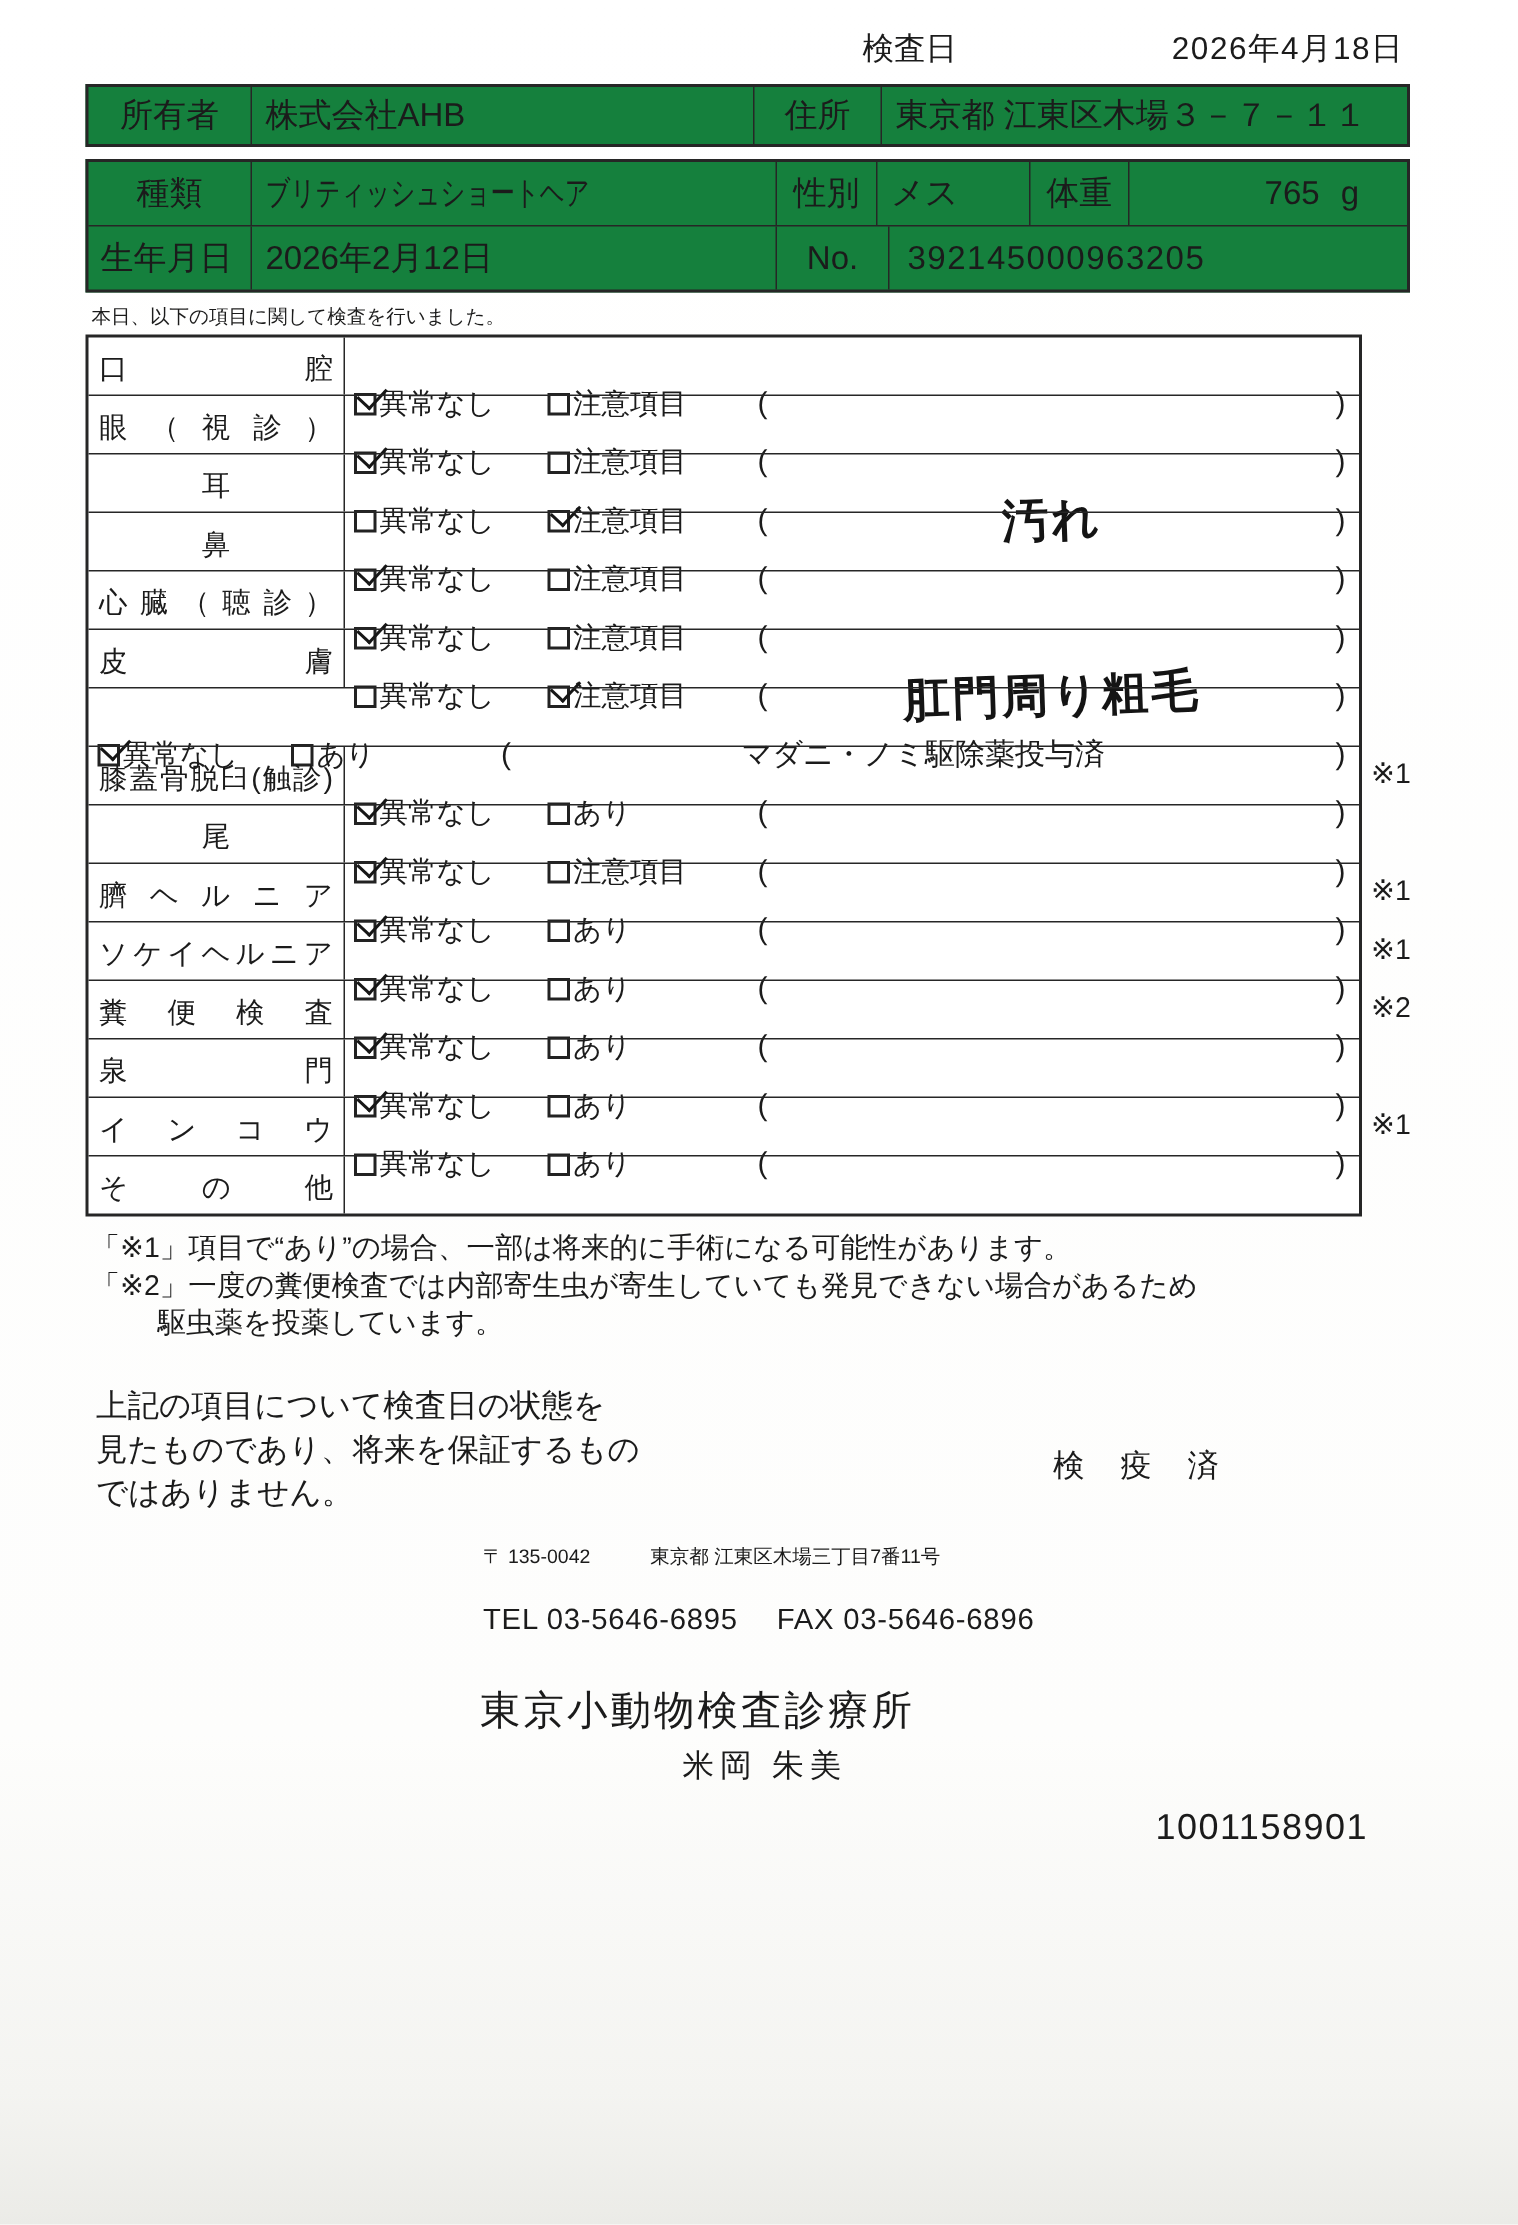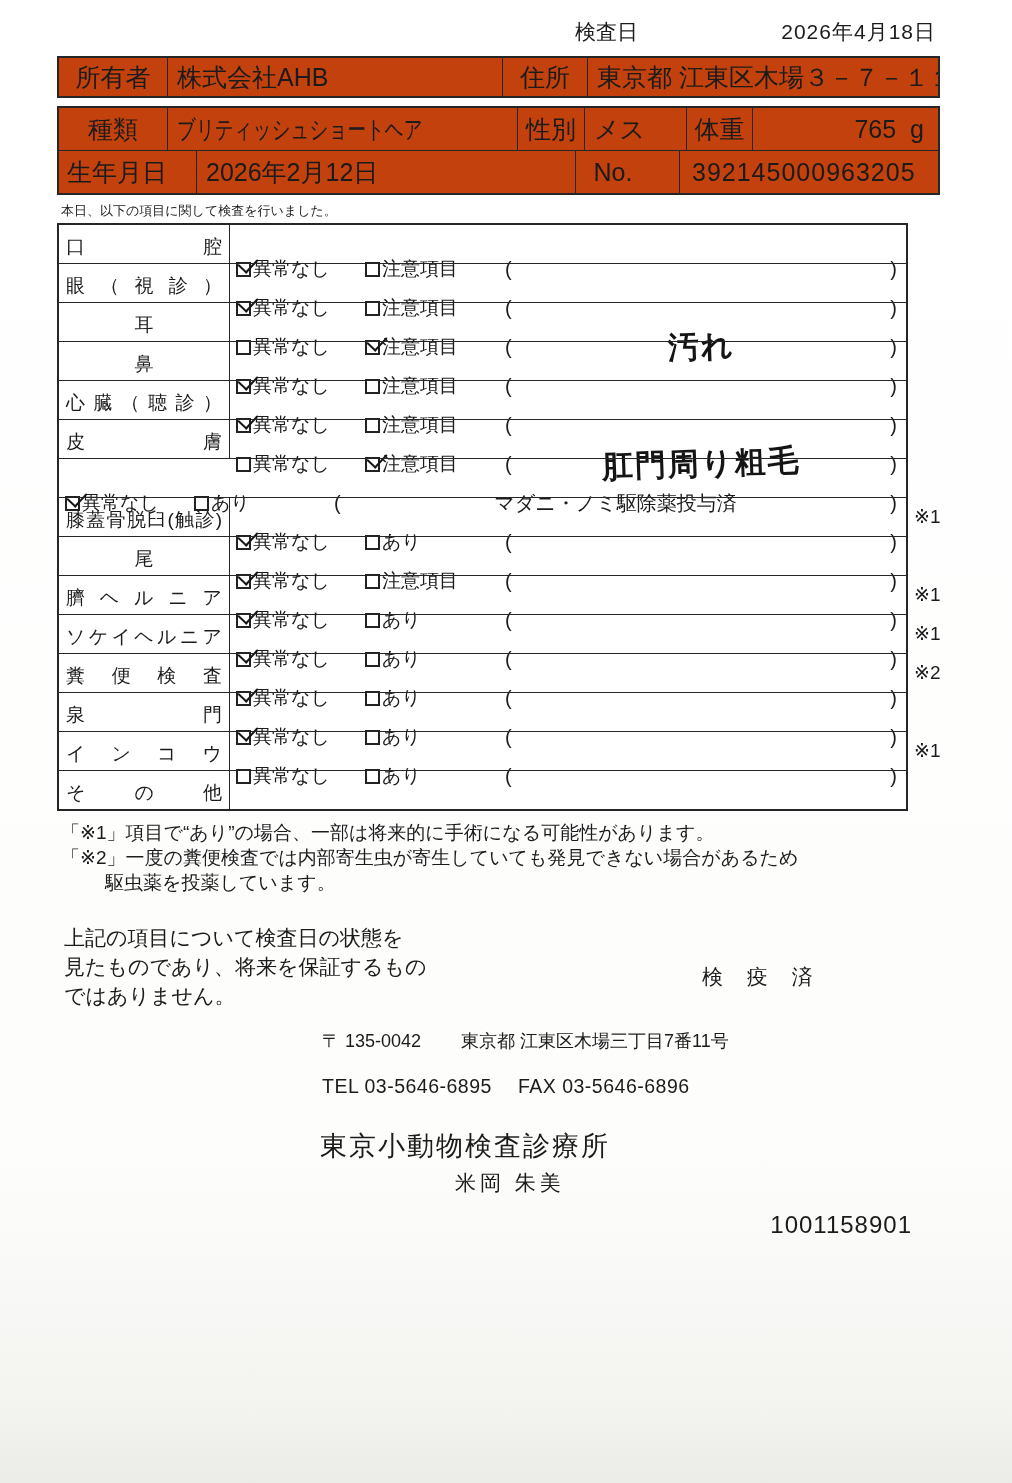--- a/index.html
+++ b/index.html
@@ -12,38 +12,38 @@
   }
   .sheet{position:relative;width:1012px;height:1483px;}
 
   
   .title{padding-top:90px;text-align:center;font-size:31px;font-weight:600;letter-spacing:3px;}
   .date-row{position:relative;width:883px;margin:18px 0 0 57px;height:30px;font-size:21px;}
   .date-label{position:absolute;left:518px;top:0;}
   .date-value{position:absolute;right:4px;top:0;letter-spacing:1px;}
 
   
-  .htable{margin:8px 0 0 57px;width:883px;border:2px solid #262626;box-sizing:border-box;font-size:25px;background:#c2410c;}
+  .htable{margin:8px 0 0 57px;width:883px;border:2px solid #262626;box-sizing:border-box;font-size:22px;background:#15803d;}
   .hrow{display:flex;align-items:center;height:38px;}
   .pet-table .hrow{height:42px;}
-  .pet-table .hrow + .hrow{border-top:1.5px solid #262626;gap:29px;}
+  .pet-table .hrow + .hrow{border-top:1.5px solid #262626;}
   .hcell{box-sizing:border-box;height:100%;display:flex;align-items:center;overflow:hidden;white-space:nowrap;}
   .hcell + .hcell{border-left:1.5px solid #262626;}
   .hlabel{justify-content:center;font-weight:500;}
   .hvalue{padding-left:9px;}
   .w-owner-label{width:108px;}
   .w-owner-name{width:335px;}
   .w-owner-addr-label{width:85px;}
   .w-owner-addr{flex:1;text-align:center;}
   .w-breed-label{width:108px;}
   .w-breed{width:350px;}
   .w-sex-label{width:67px;}
   .w-sex{width:102px;}
   .w-weight-label{width:66px;}
-  .w-weight{flex:1;justify-content:flex-end;padding-right:14px;gap:14px;}
+  .w-weight{flex:1;justify-content:flex-end;padding-right:32px;gap:14px;}
   .w-birth-label{width:108px;justify-content:space-between;padding:0 8px;}
   .w-birth{width:350px;}
   .w-no-label{width:75px;justify-content:center;}
   .w-no{flex:1;padding-left:12px;letter-spacing:1px;}
   .condensed{display:inline-block;transform:scaleX(0.74);transform-origin:left center;letter-spacing:0;}
 
   
   .intro{margin:7px 0 0 61px;font-size:13px;}
 
   
@@ -71,21 +71,21 @@
   
   .footnotes{margin:9px 0 0 61px;font-size:19px;line-height:25px;}
   .fn-indent{padding-left:44px;}
 
   
   .disclaimer-row{position:relative;margin:28px 0 0 64px;width:880px;height:88px;}
   .disclaimer{font-size:21px;line-height:29px;white-space:pre-line;}
   .stamp{position:absolute;left:638px;top:40px;font-size:21px;letter-spacing:9px;font-weight:500;}
 
   
-  .address-line{margin:18px 0 0 322px;font-size:18px;display:flex;gap:40px;white-space:nowrap;}
+  .address-line{margin:18px 0 0 322px;font-size:13px;display:flex;gap:40px;white-space:nowrap;}
   .tel-line{margin:22px 0 0 322px;font-size:19.5px;display:flex;gap:26px;letter-spacing:0.5px;}
   .clinic-name{margin:30px 0 0 320px;font-size:27px;letter-spacing:2px;font-weight:500;}
   .vet-name{margin:5px 0 0 455px;font-size:21px;letter-spacing:4px;}
   .doc-number{margin:14px 100px 0 0;text-align:right;font-size:24px;letter-spacing:1px;}
 </style>
 </head>
 <body>
 
 <div class="sheet">
 

